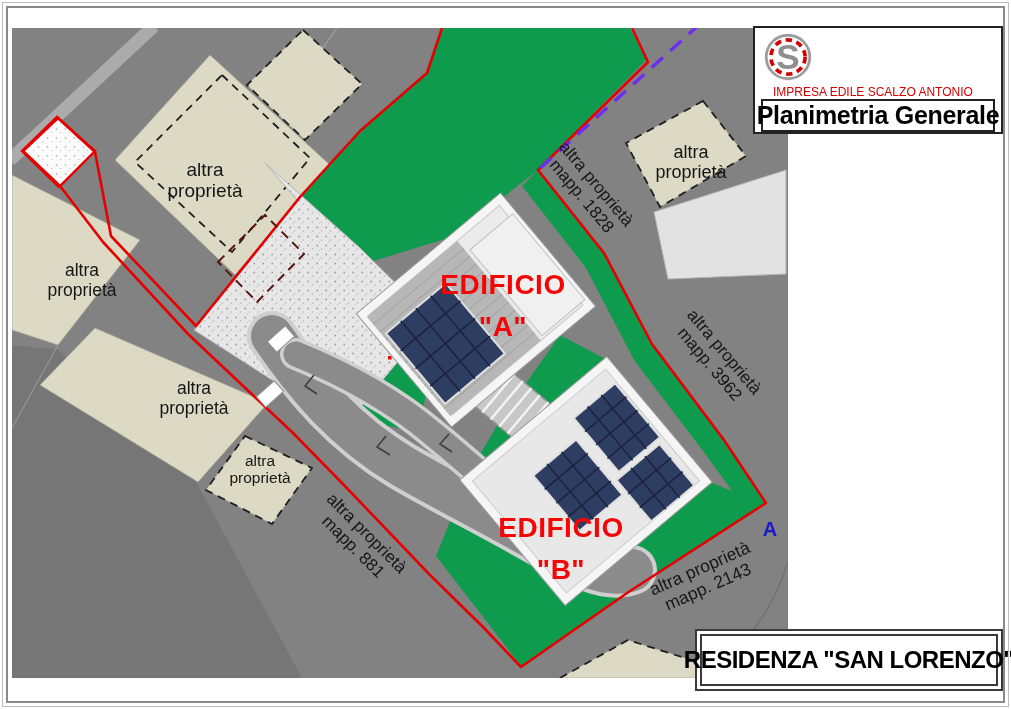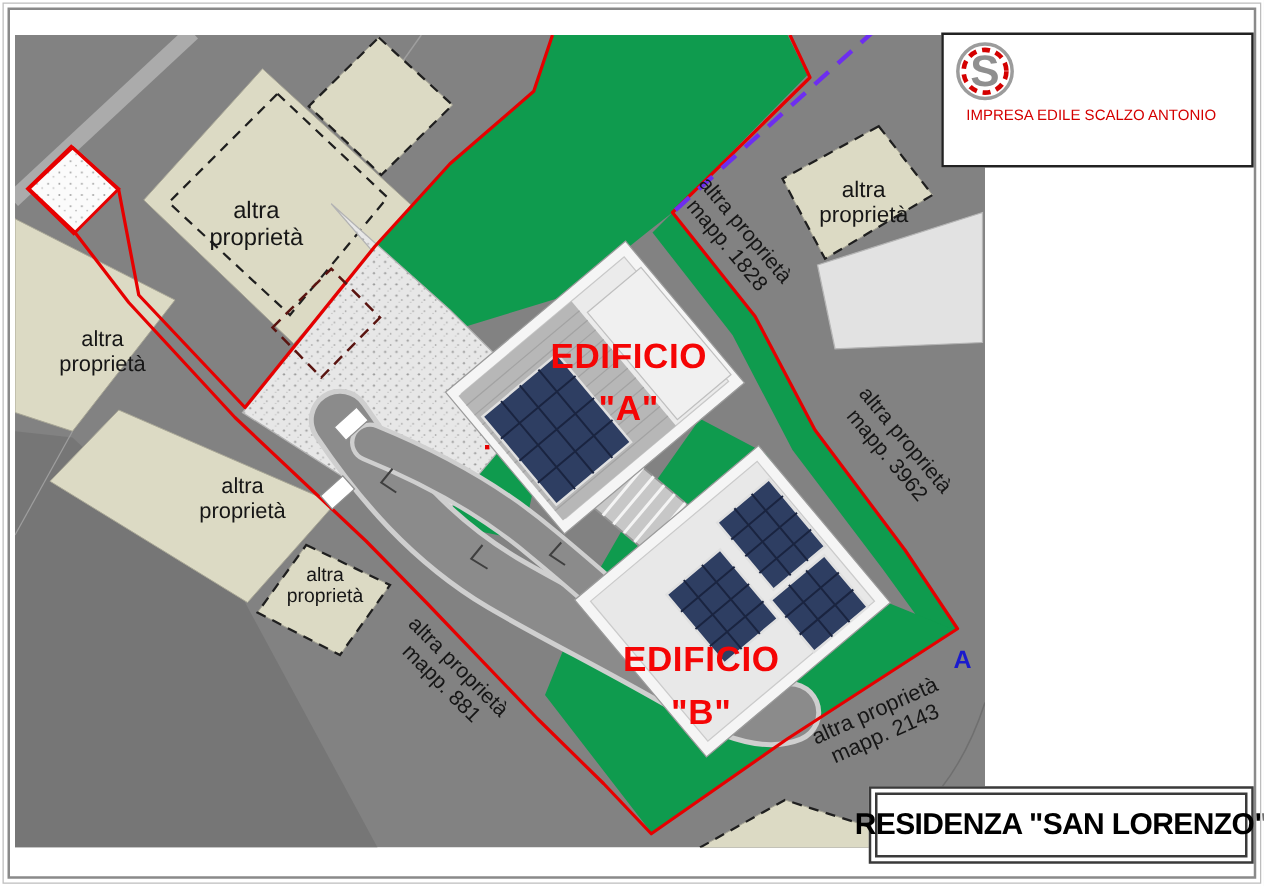--- a/index.html
+++ b/index.html
@@ -192,20 +192,23 @@
 
   <div class="titlebox">
     <div class="tb-top">
       <svg class="logo" viewBox="0 0 54 54">
         <circle cx="27" cy="27" r="23.5" fill="#ffffff" stroke="#9c9c9c" stroke-width="3"></circle>
         <text x="27" y="40" text-anchor="middle" font-size="38" font-weight="bold" fill="#8f8f8f">S</text>
         <circle cx="27" cy="27" r="18.5" fill="none" stroke="var(--logo-red,#d40000)" stroke-width="4" stroke-dasharray="7 5"></circle>
       </svg>
       <div class="tb-company">IMPRESA EDILE SCALZO ANTONIO</div>
     </div>
+    <div class="tb-title-box">
+      <span>Planimetria Generale</span>
+    </div>
   </div>
 
   <div class="projectbox">
     <div class="pb-inner">RESIDENZA "SAN LORENZO"</div>
   </div>
 
   <div class="frame-outer"></div>
   <div class="frame-inner"></div>
 </div>
 

